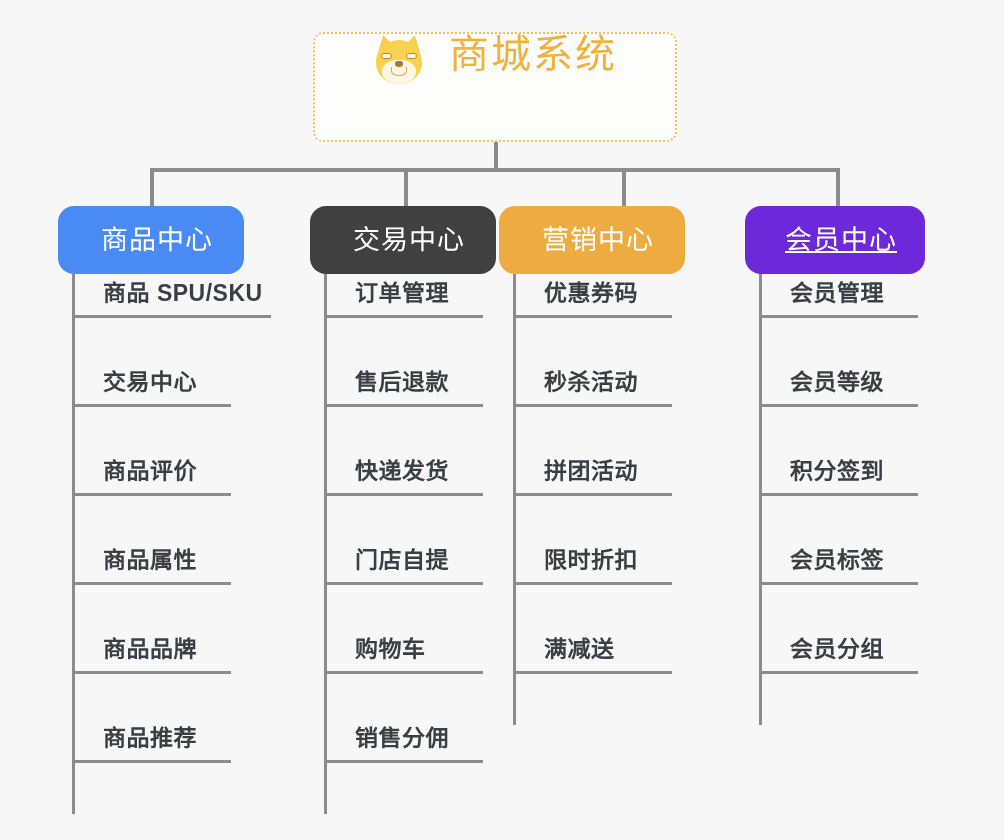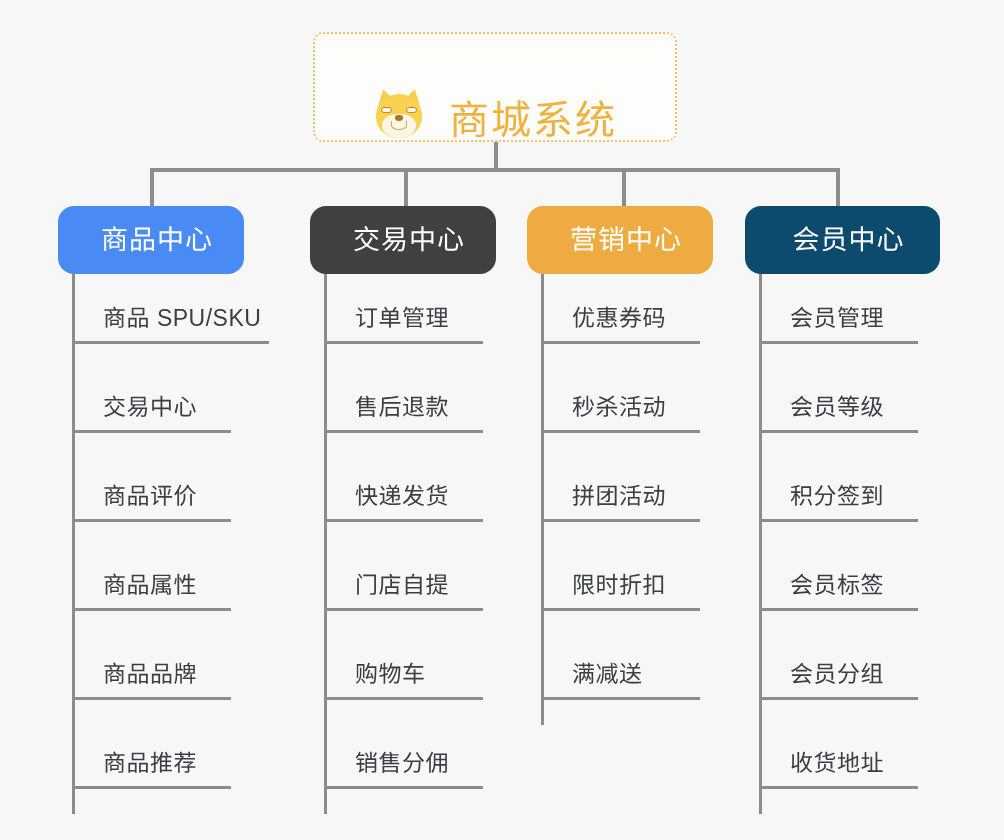--- a/index.html
+++ b/index.html
@@ -27,21 +27,21 @@
     position: absolute;
     left: 313px;
     top: 32px;
     width: 364px;
     height: 110px;
     box-sizing: border-box;
     background: #fdfdfc;
     border: 2px dotted #f0c066;
     border-radius: 10px;
     display: flex;
-    align-items: flex-end;
+    align-items: flex-start;
     justify-content: center;
     gap: 24px;
   }
   .root-emoji {
     width: 52px;
     height: 52px;
     position: relative;
     flex: 0 0 auto;
   }
   .root-title {
@@ -80,40 +80,40 @@
   .conn-drop.c4 { left: 836px; }
 
   
   .branch {
     position: absolute;
     top: 206px;
     width: 220px;
   }
   .branch.b1 { left: 58px; }
   .branch.b2 { left: 310px; }
-  .branch.b3 { left: 527px; }
+  .branch.b3 { left: 499px; }
   .branch.b4 { left: 745px; }
 
   .branch-header {
     box-sizing: border-box;
     height: 68px;
     border-radius: 16px;
     display: flex;
     align-items: center;
     justify-content: center;
     color: #ffffff;
     font-size: 27px;
     letter-spacing: 1px;
     line-height: 1;
     padding-left: 12px;
   }
   .branch.b1 .branch-header { width: 186px; background: #4a8af4; }
   .branch.b2 .branch-header { width: 186px; background: #404040; }
   .branch.b3 .branch-header { width: 186px; background: #eeab41; }
-  .branch.b4 .branch-header { width: 195px; background: #0c4a6e; }
+  .branch.b4 .branch-header { width: 180px; background: #6d28d9; text-decoration: underline; }
 
   
   .leaf-list {
     position: relative;
     margin-top: 0;
     padding-top: 6px;
     padding-left: 0;
     list-style: none;
   }
   .leaf-spine {
@@ -122,22 +122,23 @@
     top: 0;
     width: 3px;
     background: #8c8c8c;
     height: 100%;
   }
   .leaf-item {
     position: relative;
     height: 89px;
     box-sizing: border-box;
     display: flex;
-    align-items: center;
+    align-items: flex-start;
     padding-left: 14px;
+    font-weight: bold;
   }
   .leaf-inner {
     position: relative;
     display: inline-block;
     padding: 0 8px 9px 31px;
     border-bottom: 3px solid #8c8c8c;
     min-width: 120px;
   }
   .leaf-label {
     font-size: 23px;
@@ -313,19 +314,16 @@
         </li>
       <li class="leaf-item">
           <span class="leaf-inner"><span class="leaf-label">积分签到</span></span>
         </li>
       <li class="leaf-item">
           <span class="leaf-inner"><span class="leaf-label">会员标签</span></span>
         </li>
       <li class="leaf-item">
           <span class="leaf-inner"><span class="leaf-label">会员分组</span></span>
         </li>
-      <li class="leaf-item">
-          <span class="leaf-inner"><span class="leaf-label">收货地址</span></span>
-        </li>
     </ul>
   </div>
 
 </div>
 
 </body></html>

